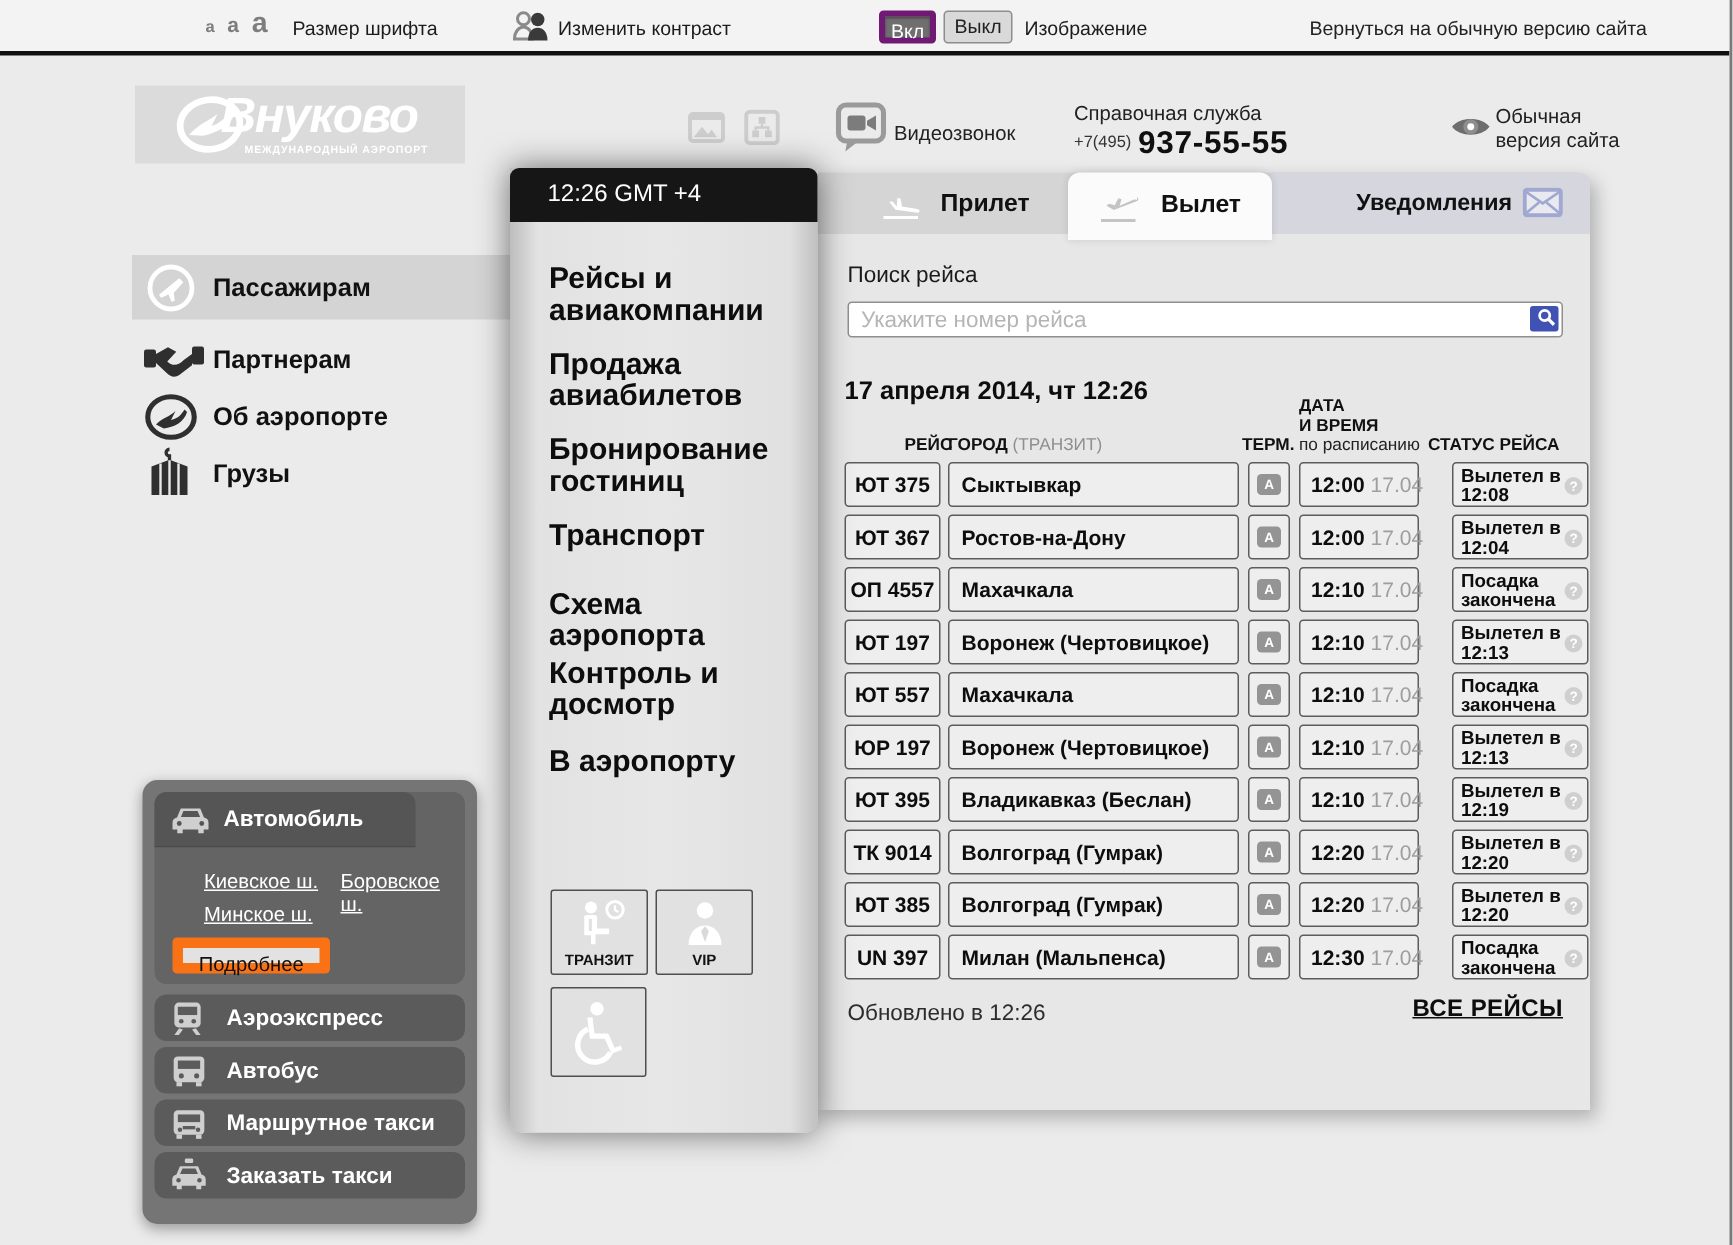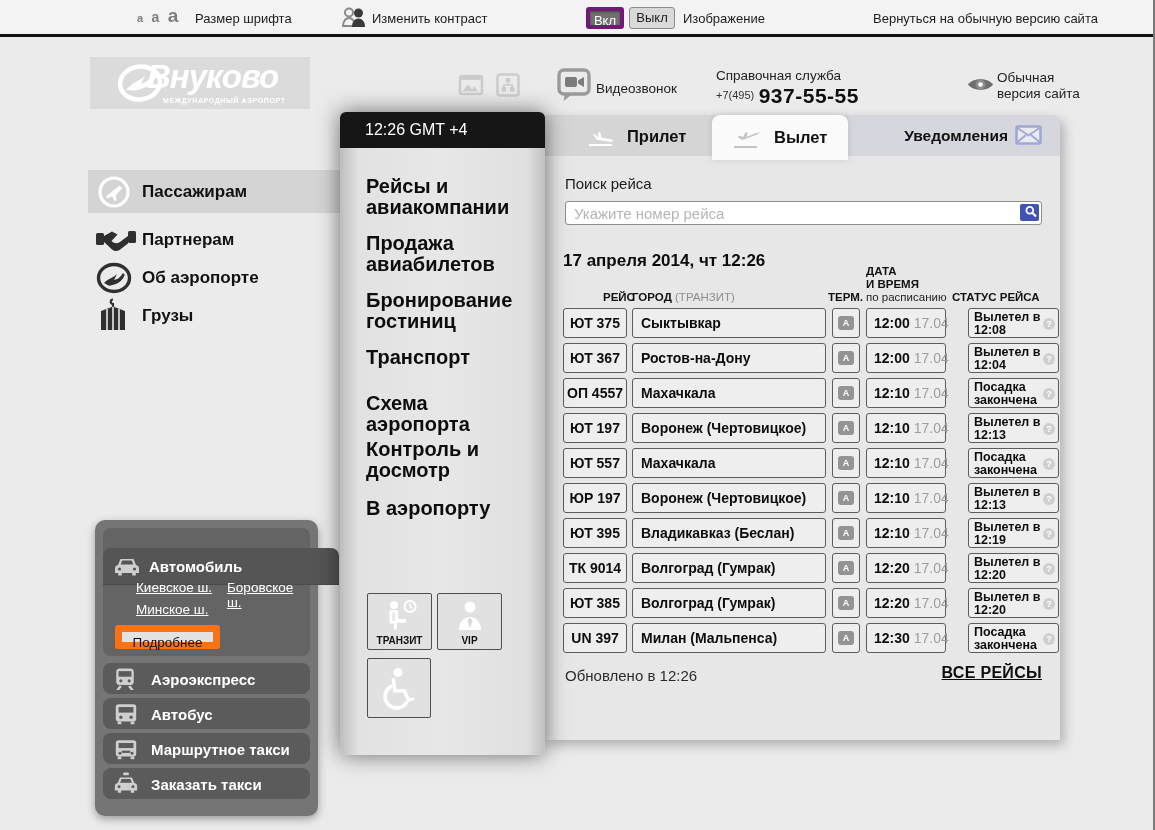--- a/index.html
+++ b/index.html
@@ -36,22 +36,22 @@
   .nav-item { position:absolute; left:96px; width:245px; height:38px; cursor:pointer; }
   .nav-item .nav-label { position:absolute; left:46px; top:50%; transform:translateY(-50%);
                          font-size:17px; font-weight:bold; color:#111; white-space:nowrap; }
   .nav-item svg { position:absolute; left:0; top:50%; transform:translateY(-50%); }
 
   
   .twidget { position:absolute; left:95px; top:520px; width:223px; height:296px; background:#757575;
              border-radius:10px; box-shadow:0 3px 9px rgba(0,0,0,.35); }
   .car-block { position:absolute; left:8px; top:8px; width:207px; height:128px; background:#646464;
                border-radius:8px; }
-  .car-head { position:absolute; left:0; top:0; width:236px; height:37px; background:#555;
-              border-radius:8px 8px 0 0; border-bottom:1px solid #4a4a4a;margin-top:20px; }
+  .car-head { position:absolute; left:0; top:0; width:174px; height:37px; background:#555;
+              border-radius:8px 8px 0 0; border-bottom:1px solid #4a4a4a; }
   .car-head .t-label { left:46px; }
   .t-label { position:absolute; top:50%; transform:translateY(-50%); color:#fff; font-weight:bold;
              font-size:15px; white-space:nowrap; }
   .t-link { color:#fff; font-size:13.5px; text-decoration:underline; cursor:pointer; }
   .more-btn { position:absolute; left:12px; top:97px; width:105px; height:24px; background:#e2e2e2;
               border:7px solid #f97316; border-radius:3px; font-size:13.5px; color:#111;
               text-align:center; line-height:22px; cursor:pointer; }
   .t-item { position:absolute; left:8px; width:207px; height:31px; background:#5b5b5b;
             border-radius:8px; cursor:pointer; }
   .t-item svg { position:absolute; left:10px; top:50%; transform:translateY(-50%); }

